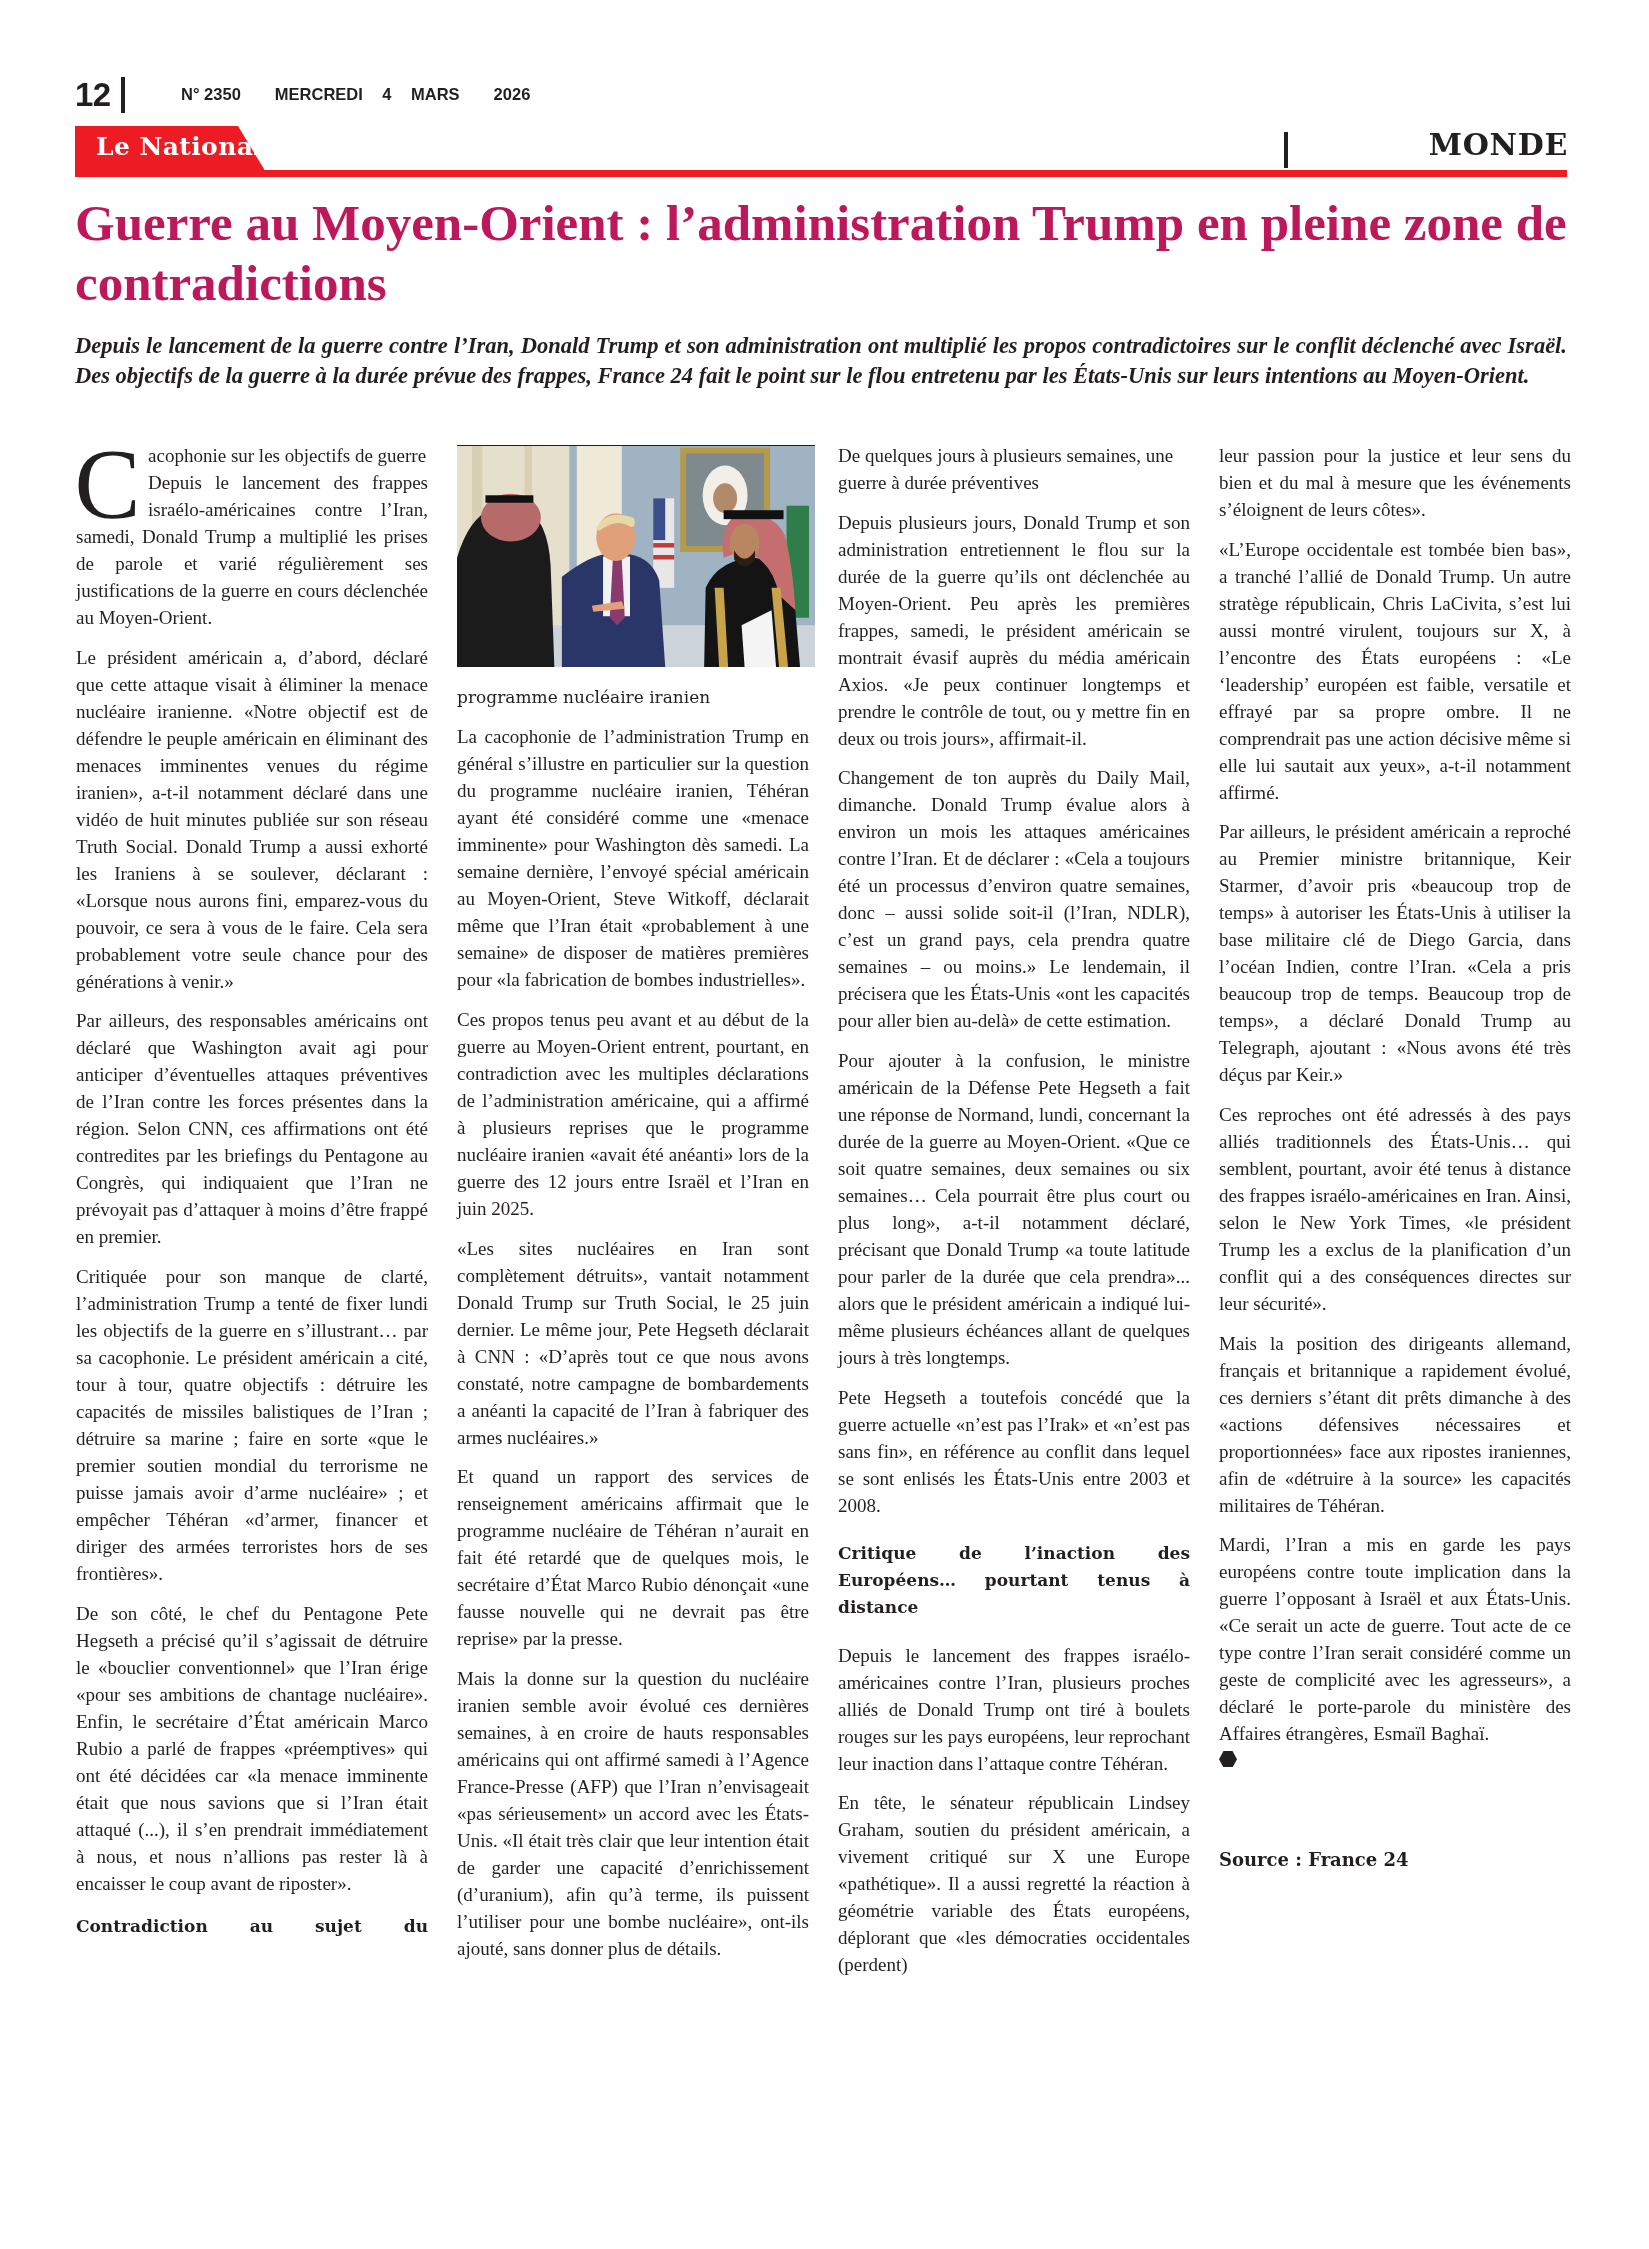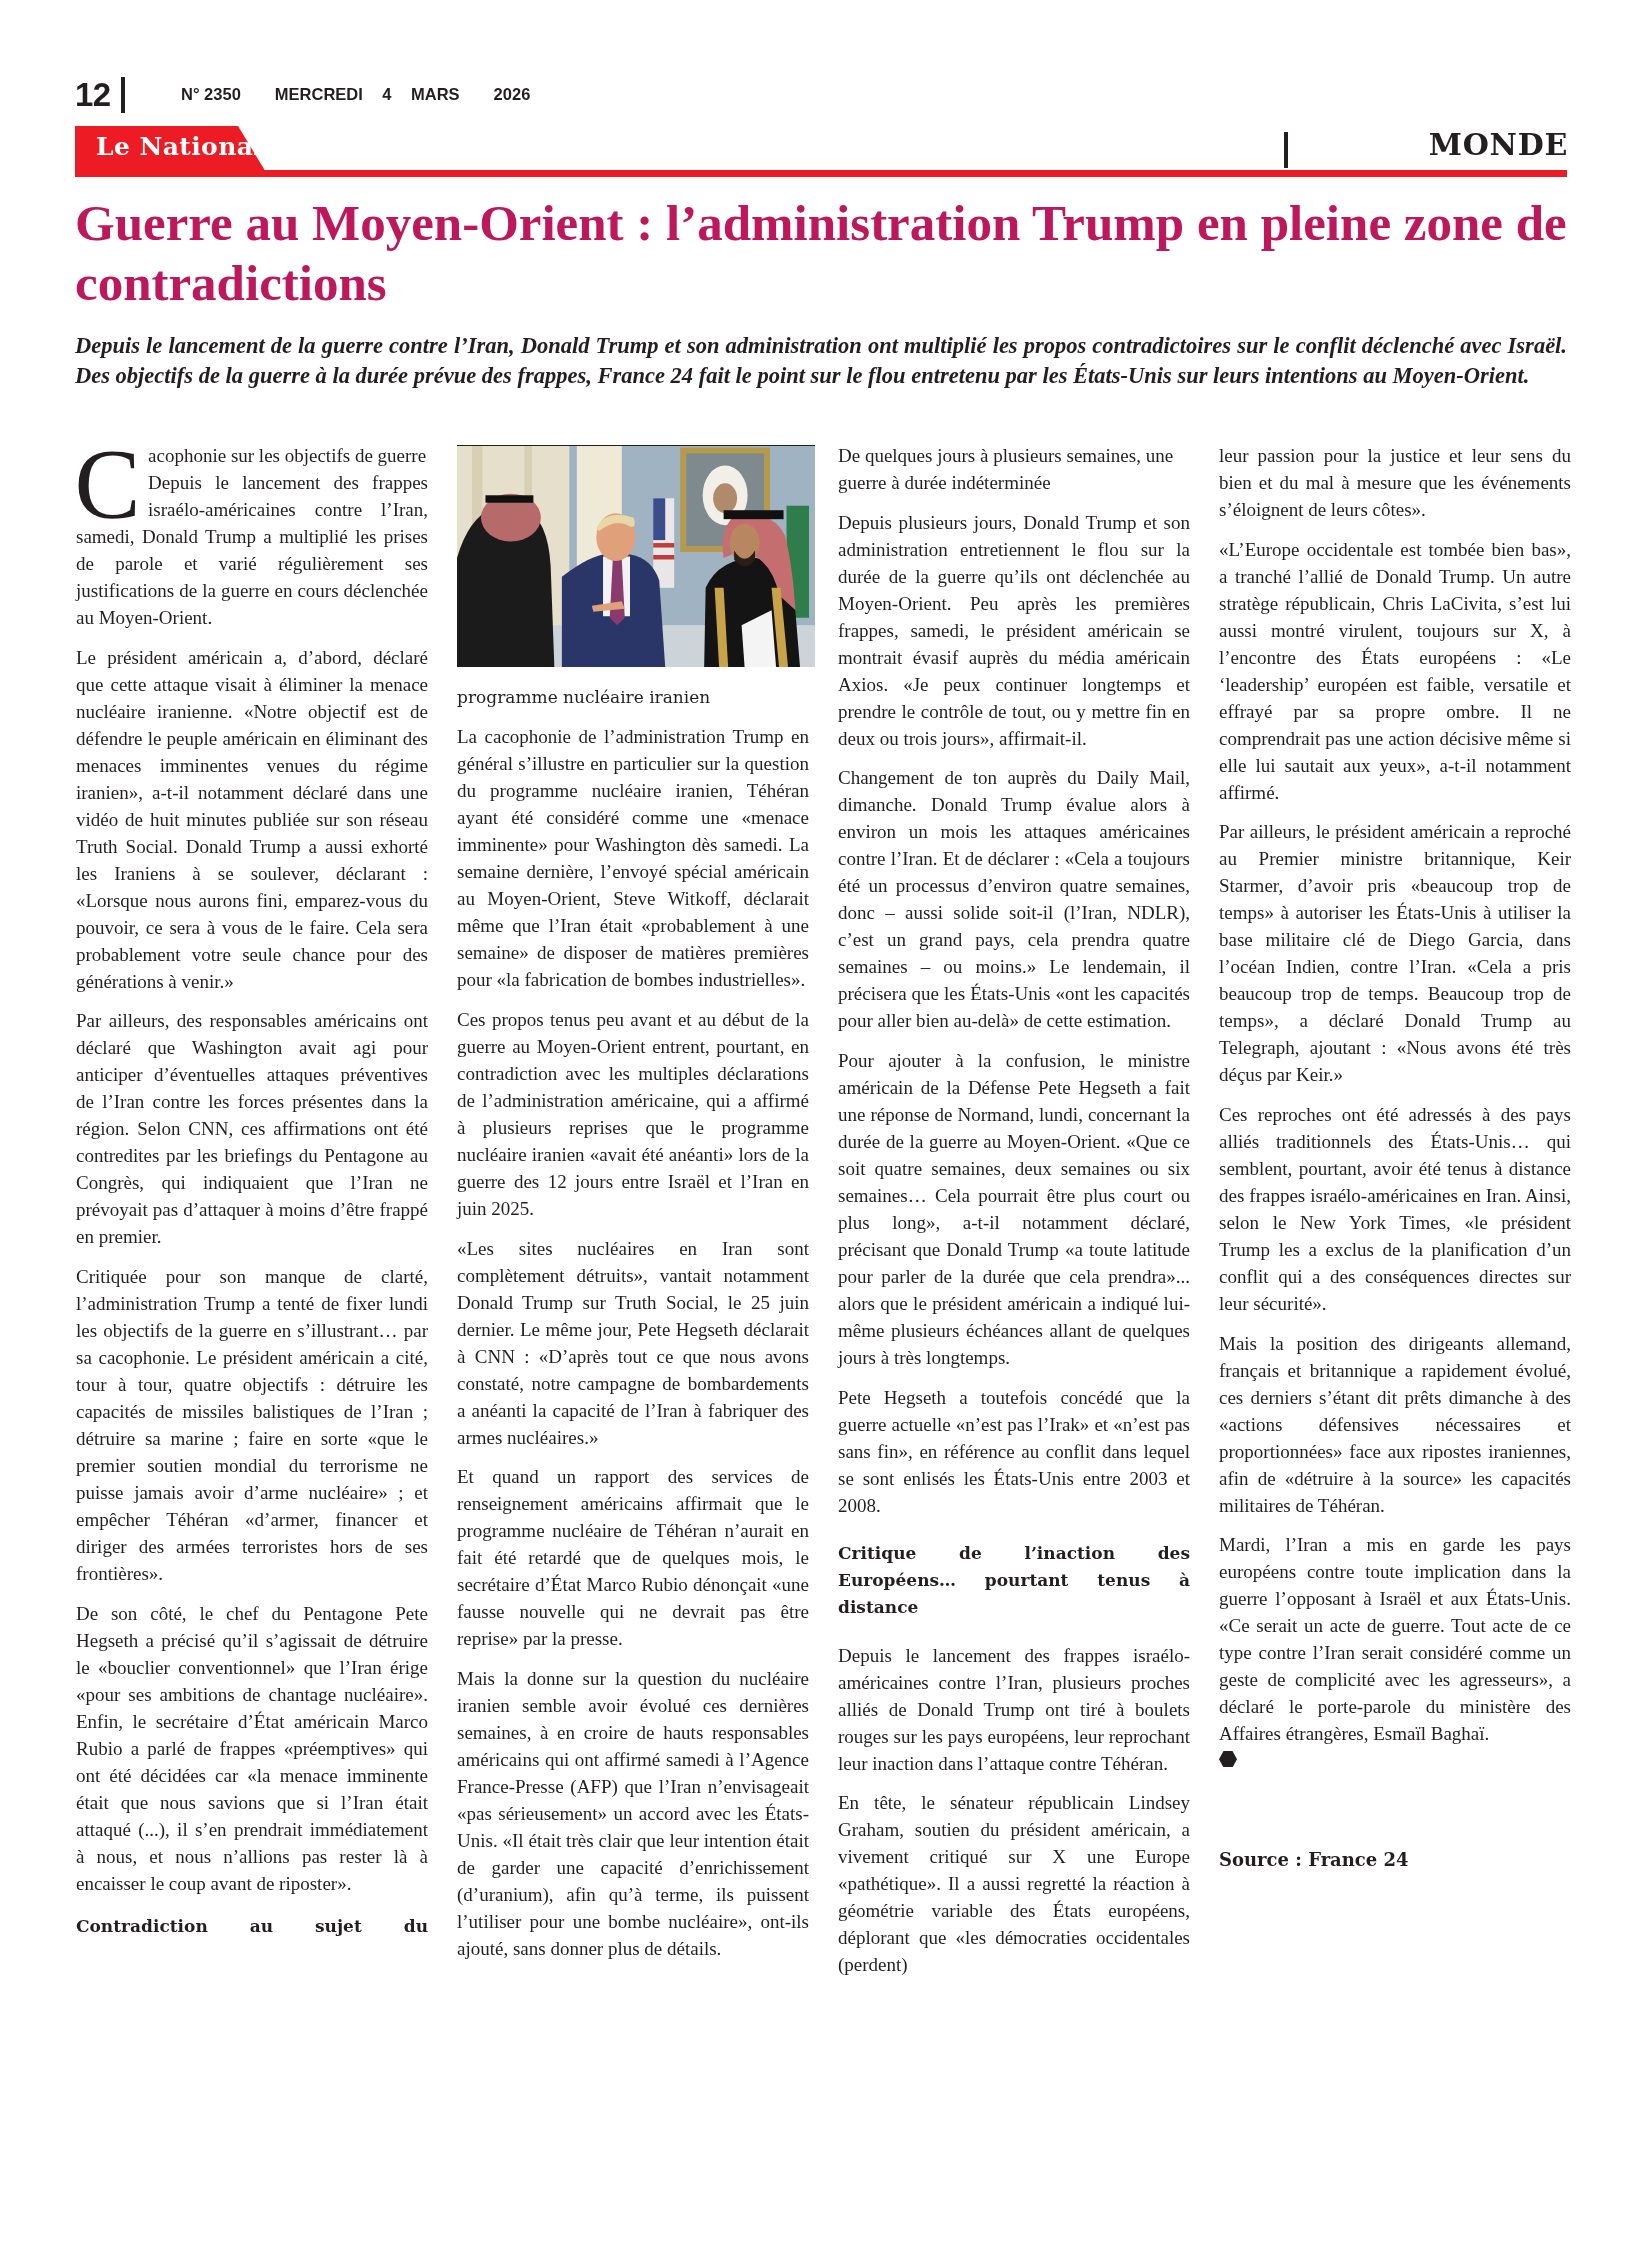--- a/index.html
+++ b/index.html
@@ -126,21 +126,21 @@
   </div>
   <p class="caption">programme nucléaire iranien</p>
   <p>La cacophonie de l’administration Trump en général s’illustre en particulier sur la question du programme nucléaire iranien, Téhéran ayant été considéré comme une «menace imminente» pour Washington dès samedi. La semaine dernière, l’envoyé spécial américain au Moyen-Orient, Steve Witkoff, déclarait même que l’Iran était «probablement à une semaine» de disposer de matières premières pour «la fabrication de bombes industrielles».</p>
   <p>Ces propos tenus peu avant et au début de la guerre au Moyen-Orient entrent, pourtant, en contradiction avec les multiples déclarations de l’administration américaine, qui a affirmé à plusieurs reprises que le programme nucléaire iranien «avait été anéanti» lors de la guerre des 12 jours entre Israël et l’Iran en juin 2025.</p>
   <p>«Les sites nucléaires en Iran sont complètement détruits», vantait notamment Donald Trump sur Truth Social, le 25 juin dernier. Le même jour, Pete Hegseth déclarait à CNN : «D’après tout ce que nous avons constaté, notre campagne de bombardements a anéanti la capacité de l’Iran à fabriquer des armes nucléaires.»</p>
   <p>Et quand un rapport des services de renseignement américains affirmait que le programme nucléaire de Téhéran n’aurait en fait été retardé que de quelques mois, le secrétaire d’État Marco Rubio dénonçait «une fausse nouvelle qui ne devrait pas être reprise» par la presse.</p>
   <p>Mais la donne sur la question du nucléaire iranien semble avoir évolué ces dernières semaines, à en croire de hauts responsables américains qui ont affirmé samedi à l’Agence France-Presse (AFP) que l’Iran n’envisageait «pas sérieusement» un accord avec les États-Unis. «Il était très clair que leur intention était de garder une capacité d’enrichissement (d’uranium), afin qu’à terme, ils puissent l’utiliser pour une bombe nucléaire», ont-ils ajouté, sans donner plus de détails.</p>
 </div>
 
 <div class="col col3">
-  <p class="subhead-plain" style="text-align:left;">De quelques jours à plusieurs semaines, une guerre à durée indéterminée</p>
+  <p class="subhead-plain" style="text-align:left;">De quelques jours à plusieurs semaines, une guerre à durée préventives</p>
   <p>Depuis plusieurs jours, Donald Trump et son administration entretiennent le flou sur la durée de la guerre qu’ils ont déclenchée au Moyen-Orient. Peu après les premières frappes, samedi, le président américain se montrait évasif auprès du média américain Axios. «Je peux continuer longtemps et prendre le contrôle de tout, ou y mettre fin en deux ou trois jours», affirmait-il.</p>
   <p>Changement de ton auprès du Daily Mail, dimanche. Donald Trump évalue alors à environ un mois les attaques américaines contre l’Iran. Et de déclarer : «Cela a toujours été un processus d’environ quatre semaines, donc – aussi solide soit-il (l’Iran, NDLR), c’est un grand pays, cela prendra quatre semaines – ou moins.» Le lendemain, il précisera que les États-Unis «ont les capacités pour aller bien au-delà» de cette estimation.</p>
   <p>Pour ajouter à la confusion, le ministre américain de la Défense Pete Hegseth a fait une réponse de Normand, lundi, concernant la durée de la guerre au Moyen-Orient. «Que ce soit quatre semaines, deux semaines ou six semaines… Cela pourrait être plus court ou plus long», a-t-il notamment déclaré, précisant que Donald Trump «a toute latitude pour parler de la durée que cela prendra»... alors que le président américain a indiqué lui-même plusieurs échéances allant de quelques jours à très longtemps.</p>
   <p>Pete Hegseth a toutefois concédé que la guerre actuelle «n’est pas l’Irak» et «n’est pas sans fin», en référence au conflit dans lequel se sont enlisés les États-Unis entre 2003 et 2008.</p>
   <p class="subhead" style="margin-top:21px; margin-bottom:21px;">Critique de l’inaction des Européens… pourtant tenus à distance</p>
   <p>Depuis le lancement des frappes israélo-américaines contre l’Iran, plusieurs proches alliés de Donald Trump ont tiré à boulets rouges sur les pays européens, leur reprochant leur inaction dans l’attaque contre Téhéran.</p>
   <p>En tête, le sénateur républicain Lindsey Graham, soutien du président américain, a vivement critiqué sur X une Europe «pathétique». Il a aussi regretté la réaction à géométrie variable des États européens, déplorant que «les démocraties occidentales (perdent)</p>
 </div>
 
 <div class="col col4">

